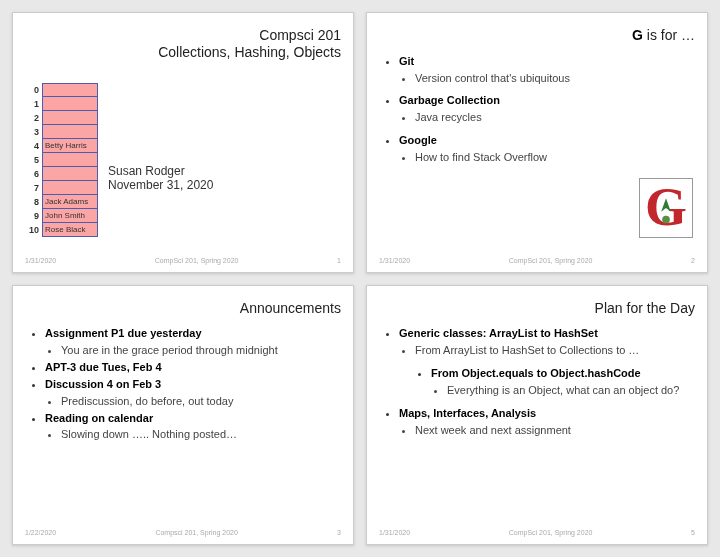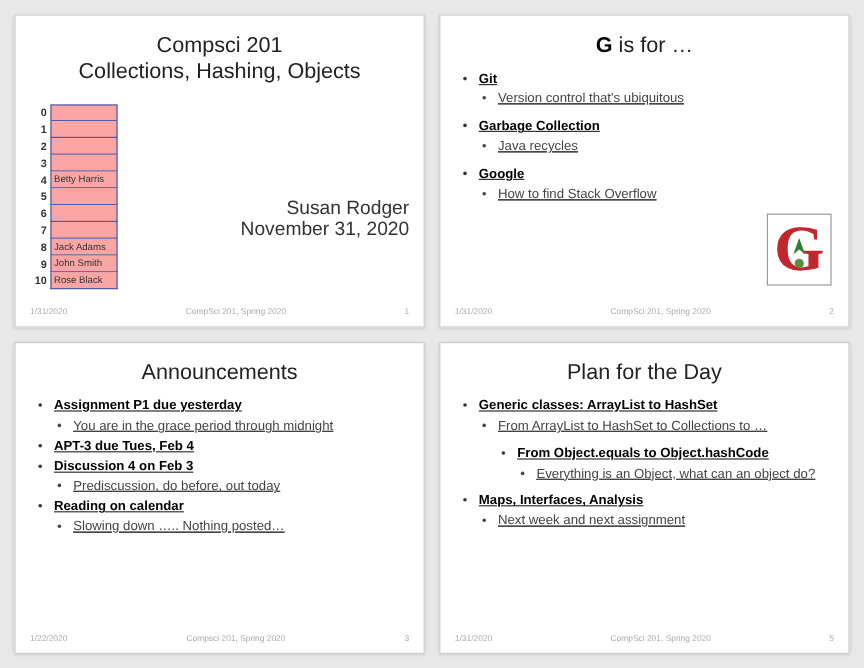--- a/index.html
+++ b/index.html
@@ -20,31 +20,31 @@
       border: 1px solid #ccc;
       box-shadow: 0 1px 3px rgba(0,0,0,0.15);
       padding: 14px 12px 8px 12px;
       display: flex;
       flex-direction: column;
       position: relative;
       font-size: 11px;
       color: #333;
     }
     .slide-title {
-      text-align: center;
-      font-size: 18px;
+      text-align: right;
+      font-size: 14px;
       font-weight: normal;
       color: #222;
       margin-bottom: 8px;
       line-height: 1.2;
     }
     .slide-body { flex: 1; }
     ul { list-style: disc; padding-left: 20px; }
     ul ul { list-style: disc; padding-left: 16px; }
-    li { margin: 2px 0; line-height: 1.35; text-decoration: underline; }
+    li { margin: 2px 0; line-height: 1.35; }
     .b { font-weight: bold; color: #000; }
     .sub { color: #444; }
     .footer {
       display: flex;
       justify-content: space-between;
       font-size: 7px;
       color: #aaa;
       margin-top: 6px;
     }
     .footer span:first-child { visibility: visible; }
@@ -75,22 +75,22 @@
       border: 1px solid #4a5db0;
       border-top: none;
       background: #fca5a5;
       font-size: 8px;
       padding: 0 2px;
       display: flex;
       align-items: center;
     }
     .array-row:first-child .array-cell { border-top: 1px solid #4a5db0; }
     .author-block {
-      font-size: 16px;
-      text-align: right;
+      font-size: 12px;
+      text-align: left;
       flex: 1;
       color: #333;
       margin-top: 37px;
     }
     
     .g-graphic {
       position: absolute;
       right: 14px;
       bottom: 34px;
       width: 54px;

